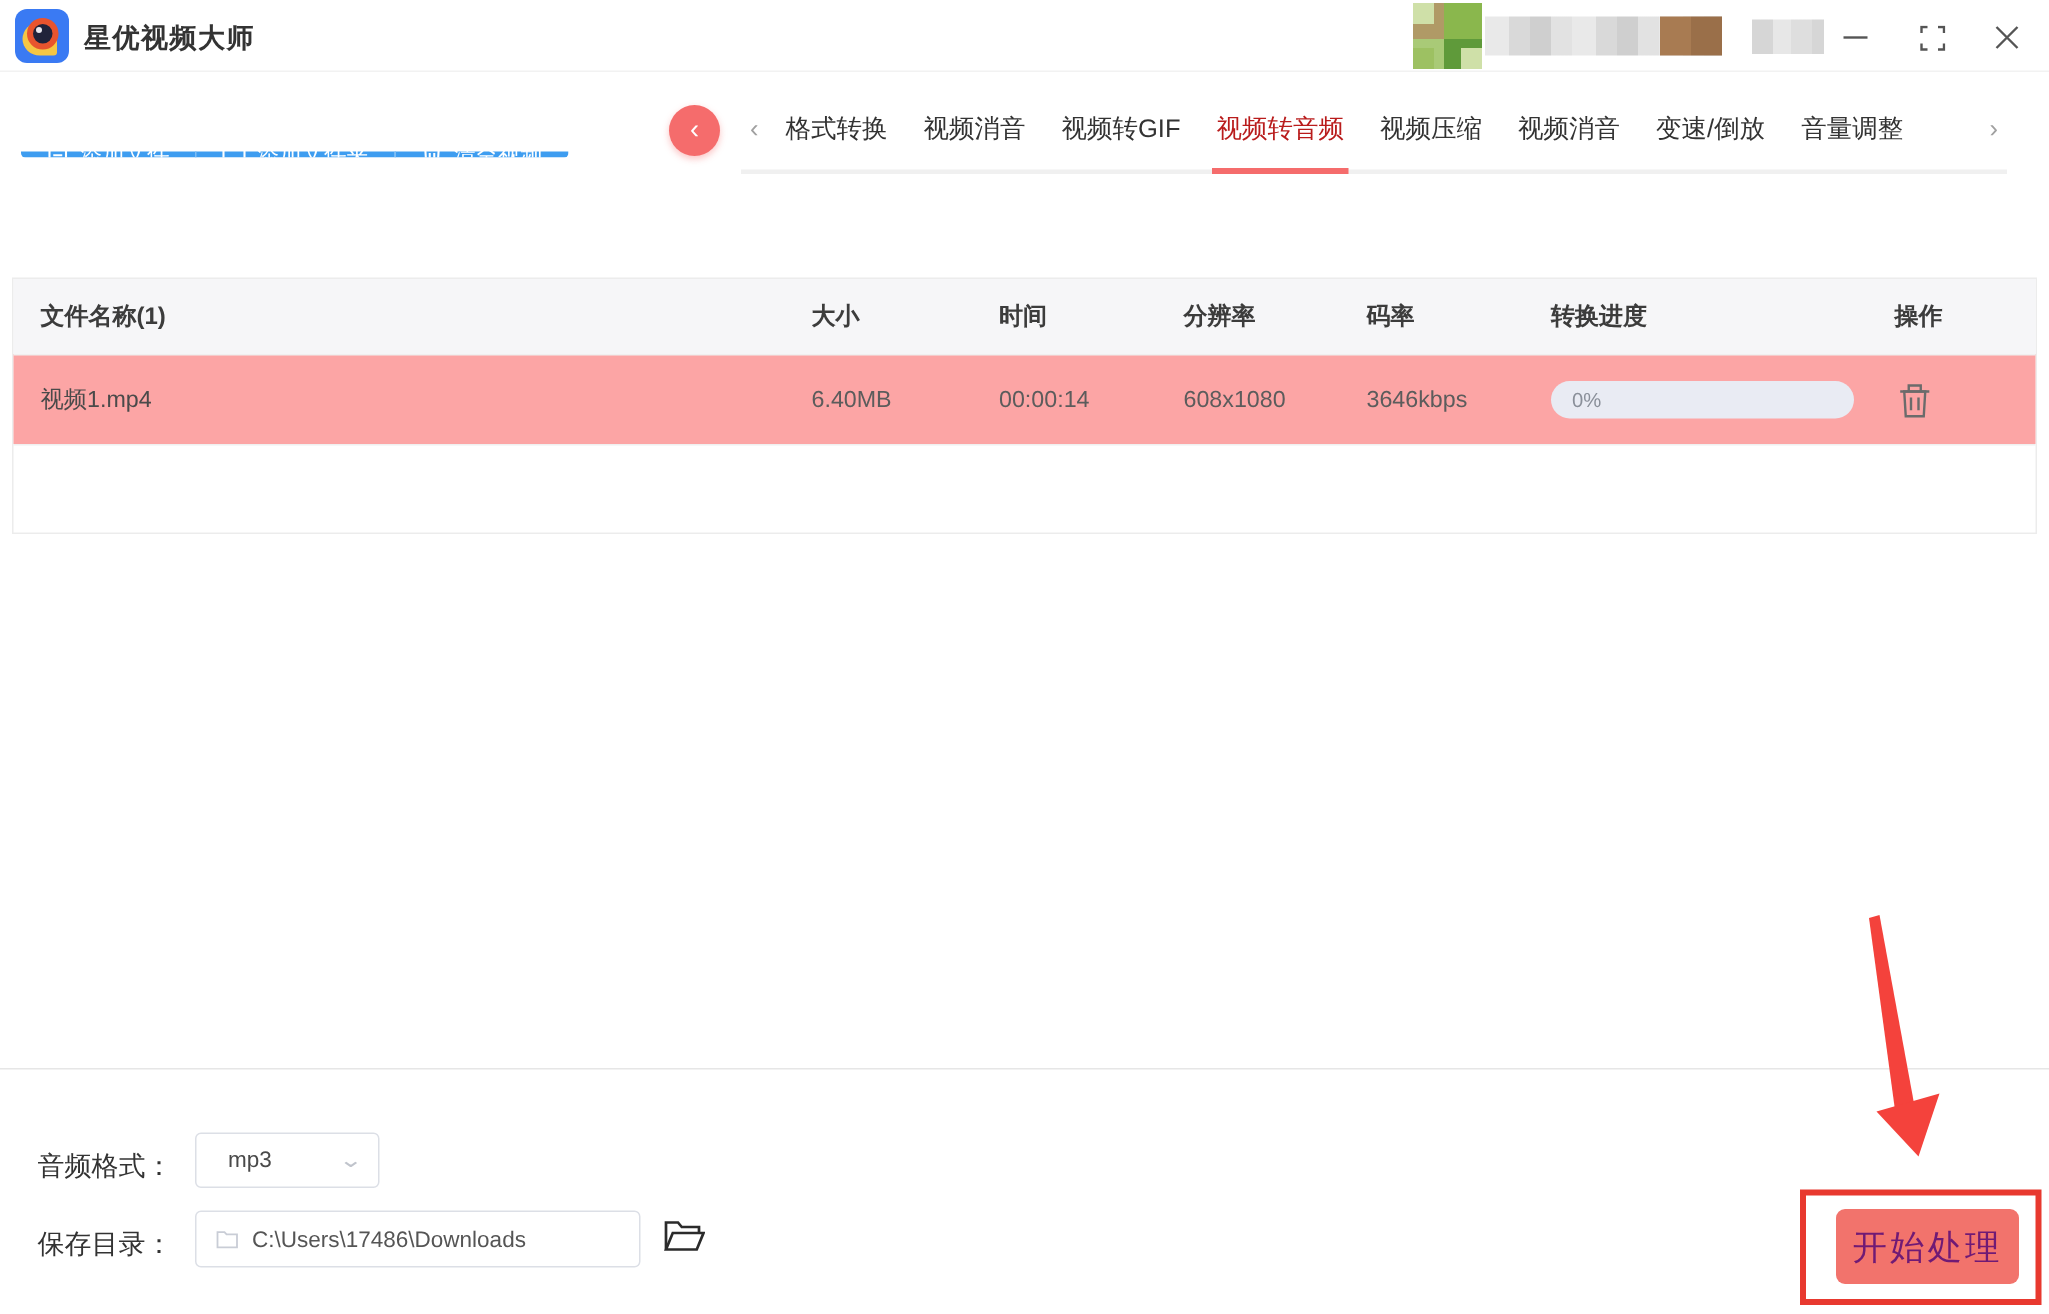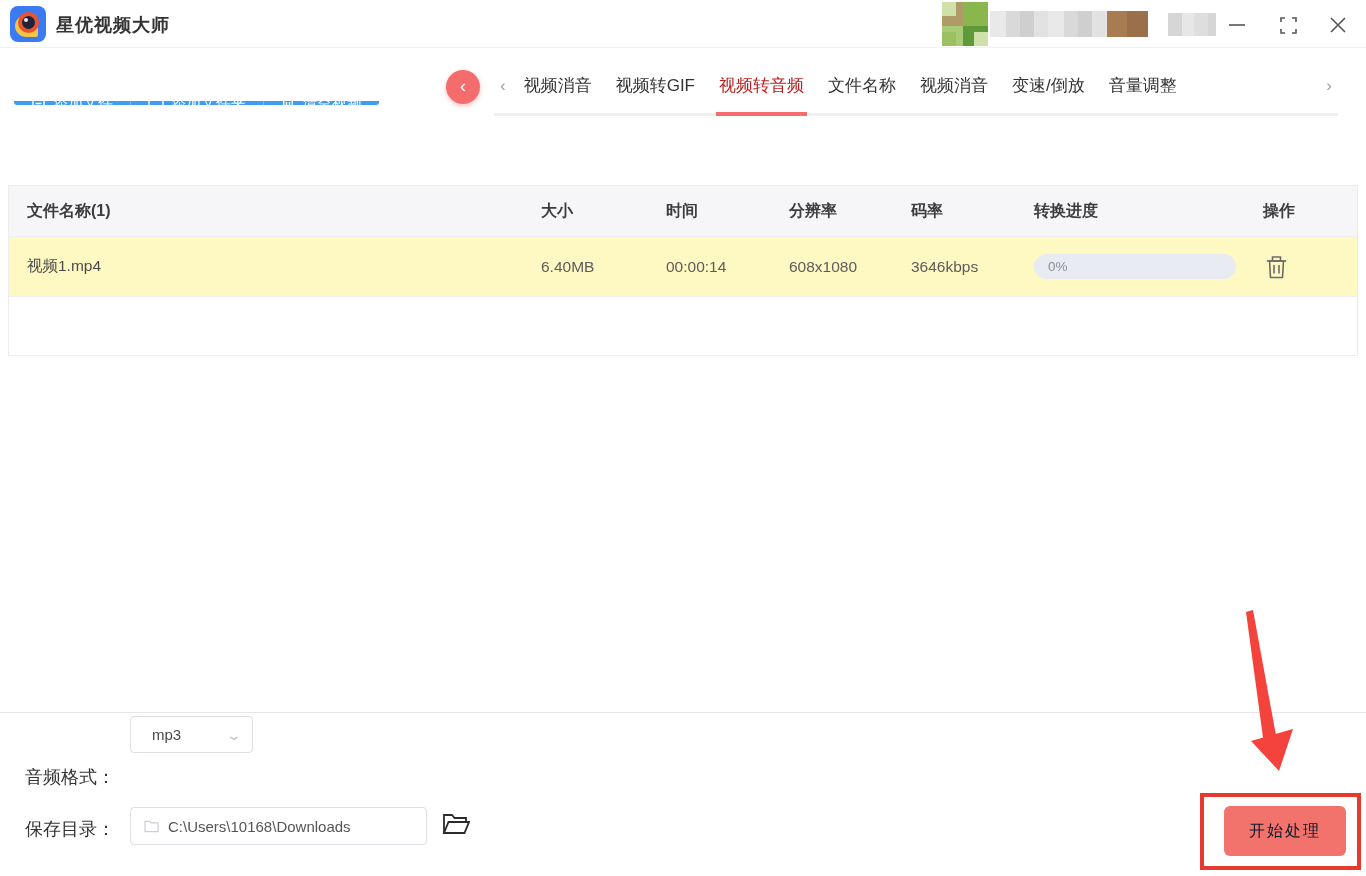--- a/index.html
+++ b/index.html
@@ -43,40 +43,40 @@
   .strip-chevron { color:#a0a0a0; font-size:17px; padding:0 6px; cursor:pointer; user-select:none; }
   .strip-chevron.right { margin-left:auto; }
   .tab { position:relative; font-size:17px; color:#333; padding:0 12px; height:100%; display:flex; align-items:center; cursor:pointer; white-space:nowrap; }
   .tab.active { color:#b91c1c; }
   .tab.active::after { content:""; position:absolute; left:9px; right:9px; bottom:-3px; height:4px; background:#f56c6c; }
 
   
   .table { position:absolute; left:8px; top:141px; width:1350px; border:1px solid #ececec; background:#fff;margin-top:44px; }
   .t-header, .t-row, .t-empty { display:grid; grid-template-columns:514px 125px 123px 122px 123px 229px 1fr; align-items:center; padding-left:18px; }
   .t-header { height:50px; background:#f6f6f8; font-size:16px; font-weight:bold; color:#3c3c3c; }
-  .t-row { height:60px; background:#fef9c3; border-top:1px solid #f0f0f0; font-size:15.5px; color:#5c5c5c; }
+  .t-row { height:60px; background:#fca5a5; border-top:1px solid #f0f0f0; font-size:15.5px; color:#5c5c5c; }
   .t-row .cell-name { color:#4a4a4a; }
   .t-empty { height:59px; border-top:1px solid #f0f0f0; }
   .progress-pill { width:202px; height:25px; border-radius:13px; background:#e9ebf3; display:flex; align-items:center; padding-left:14px; font-size:13.5px; color:#8a8f99; }
   .trash-btn { background:none; border:none; cursor:pointer; width:26px; height:28px; display:flex; align-items:center; justify-content:center; }
 
   
   .bottom-sep { position:absolute; left:0; top:712px; width:100%; height:1px; background:#e6e6e6; }
   .field-label { position:absolute; left:25px; font-size:18px; color:#333; }
   .lbl-format { top:765px; }
   .lbl-dir { top:817px; }
-  .select-box { position:absolute; left:130px; top:716px; width:123px; height:37px; border:1px solid #dcdfe6; border-radius:4px; background:#fff; display:flex; align-items:center; cursor:pointer; }
+  .select-box { position:absolute; left:130px; top:755px; width:123px; height:37px; border:1px solid #dcdfe6; border-radius:4px; background:#fff; display:flex; align-items:center; cursor:pointer; }
   .select-box .val { margin-left:21px; font-size:15px; color:#4a4a4a; }
   .select-box .caret { margin-left:auto; margin-right:12px; color:#c0c4cc; font-size:14px; transform:scaleX(1.4); }
   .dir-input { position:absolute; left:130px; top:807px; width:297px; height:38px; border:1px solid #dcdfe6; border-radius:4px; background:#fff; display:flex; align-items:center; gap:9px; padding-left:13px; }
   .dir-input .val { font-size:15px; color:#555; }
   .open-folder-btn { position:absolute; left:441px; top:811px; width:30px; height:28px; background:none; border:none; cursor:pointer; }
 
   .annotation-box { position:absolute; left:1200px; top:793px; width:161px; height:77px; border:4px solid #e8392f; }
-  .start-btn { position:absolute; left:1224px; top:806px; width:122px; height:50px; background:#f2736c; border:none; border-radius:6px; color:#0f172a; font-size:16px; letter-spacing:2px; cursor:pointer; font-family:inherit; }
+  .start-btn { position:absolute; left:1224px; top:806px; width:122px; height:50px; background:#f2736c; border:none; border-radius:6px; color:#701a75; font-size:23px; letter-spacing:2px; cursor:pointer; font-family:inherit; }
 
   .arrow-overlay { position:absolute; left:0; top:0; width:1366px; height:876px; pointer-events:none; z-index:50; }
 </style>
 </head>
 <body>
 
 <div class="app">
 
   <div class="titlebar">
     <div class="logo">
@@ -138,24 +138,25 @@
       <span>清空视频</span>
     </button>
   </div>
 
   <div class="back-circle">
     <span>‹</span>
   </div>
 
   <div class="tabstrip">
     <span class="strip-chevron">‹</span>
+    <div class="tab">格式转换</div>
     <div class="tab">视频消音</div>
     <div class="tab">视频转GIF</div>
     <div class="tab active">视频转音频</div>
-    <div class="tab">文件名称</div>
+    <div class="tab">视频压缩</div>
     <div class="tab">视频消音</div>
     <div class="tab">变速/倒放</div>
     <div class="tab">音量调整</div>
     <span class="strip-chevron right">›</span>
   </div>
 
   <div class="table">
     <div class="t-header">
       <div>文件名称(1)</div>
       <div>大小</div>
@@ -197,21 +198,21 @@
   <div class="select-box">
     <span class="val">mp3</span>
     <span class="caret">⌄</span>
   </div>
 
   <div class="field-label lbl-dir">保存目录：</div>
   <div class="dir-input">
     <svg width="15" height="13" viewBox="0 0 16 14" fill="none" stroke="#c9cdd6" stroke-width="1.3">
       <path d="M1 12.5 V1.5 H6 L7.5 3.2 H15 V12.5 Z"></path>
     </svg>
-    <span class="val">C:\Users\10168\Downloads</span>
+    <span class="val">C:\Users\17486\Downloads</span>
   </div>
   <button class="open-folder-btn">
     <svg width="28" height="24" viewBox="0 0 28 24" fill="none" stroke="#2b2b2b" stroke-width="1.8">
       <path d="M2 21 V3 H10 L12.5 6 H24 V10"></path>
         <path d="M2 21 L6.5 10 H27 L22.5 21 Z"></path>
     </svg>
   </button>
 
   <div class="annotation-box"></div>
   <button class="start-btn">开始处理</button>

